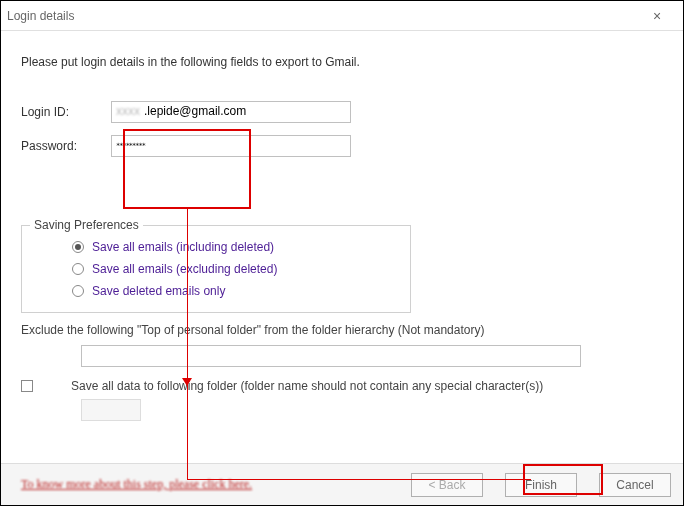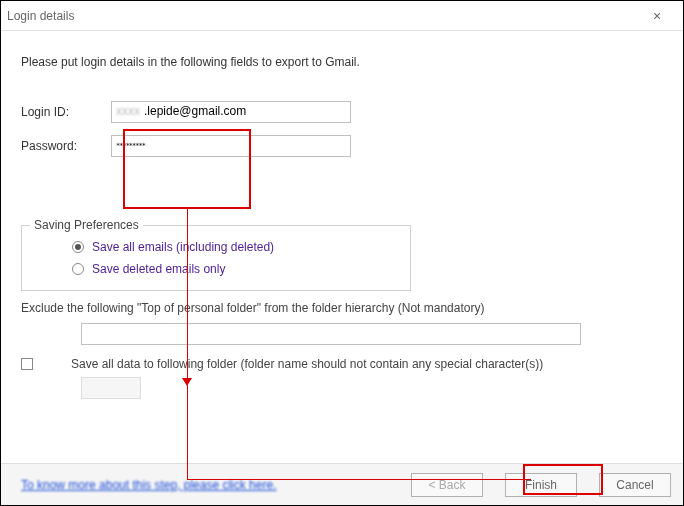--- a/index.html
+++ b/index.html
@@ -15,21 +15,21 @@
   .fieldset { border: 1px solid #d0d0d0; margin-top: 68px; padding: 14px 10px 14px 50px; position: relative; width: 390px; filter: blur(.6px); }
   .legend { position: absolute; top: -8px; left: 8px; background: #fff; padding: 0 4px; color: #444; }
   .radio-row { display: flex; align-items: center; margin-bottom: 8px; color: #4c1d95; }
   .radio { width: 12px; height: 12px; border: 1px solid #888; border-radius: 50%; margin-right: 8px; position: relative; }
   .radio.checked::after { content: ""; position: absolute; top: 2px; left: 2px; width: 6px; height: 6px; background: #555; border-radius: 50%; }
   .exclude { margin-top: 10px; color: #444; filter: blur(.7px); }
   .exclude-input { display: block; margin: 8px 0 12px 60px; width: 500px; height: 22px; border: 1px solid #c0c0c0; background: #fff; padding: 2px 4px; }
   .save-row { display: flex; align-items: center; margin-top: 8px; filter: blur(.7px); color: #444; gap: 32px; }
   .checkbox { width: 12px; height: 12px; border: 1px solid #888; margin-right: 6px; }
   .folder-input { margin: 6px 0 0 60px; width: 60px; height: 22px; border: 1px solid #ddd; background: #f6f6f6; display: block; filter: blur(.7px); }
-  .link { color: #1d4ed8; text-decoration: underline; margin-top: 32px; display: inline-block; filter: blur(.8px); }
+  .link { color: #b91c1c; text-decoration: underline; margin-top: 32px; display: inline-block; filter: blur(.8px); font-family: Liberation Serif, serif; }
   .footer { position: absolute; bottom: 0; left: 0; right: 0; height: 42px; background: #f5f5f5; border-top: 1px solid #ddd; display: flex; align-items: center; justify-content: flex-end; padding-right: 12px; padding-left: 20px; }
   .footer .link-wrap { flex: 1; }
   .btn { width: 72px; height: 24px; border: 1px solid #b0b0b0; background: #f9f9f9; margin-left: 22px; color: #666; text-align: center; line-height: 22px; filter: blur(.5px); }
   .btn.disabled { color: #aaa; }
   
   .annot { position: absolute; pointer-events: none; }
   .box1 { border: 2px solid #d00; top: 128px; left: 122px; width: 128px; height: 80px; }
   .vline { border-left: 1px solid #d00; top: 208px; left: 186px; width: 0; height: 270px; }
   .arrow { position: absolute; left: 181px; top: 377px; width: 0; height: 0; border-left: 5px solid transparent; border-right: 5px solid transparent; border-top: 8px solid #d00; }
   .hline { border-top: 1px solid #d00; top: 478px; left: 186px; width: 344px; height: 0; }
@@ -58,20 +58,24 @@
     <label>Password:</label>
     <input type="text" style="font-family: monospace; font-size: 7px; letter-spacing: -1px;" value="*********">
   </div>
 
   <div class="fieldset">
     <span class="legend">Saving Preferences</span>
     <div class="radio-row">
         <span class="radio checked"></span>
         <span>Save all emails (including deleted)</span>
       </div>
+    <div class="radio-row">
+        <span class="radio"></span>
+        <span>Save all emails (excluding deleted)</span>
+      </div>
     <div class="radio-row" style="margin-bottom:0">
         <span class="radio"></span>
         <span>Save deleted emails only</span>
       </div>
   </div>
 
   <div class="exclude">Exclude the following "Top of personal folder" from the folder hierarchy  (Not mandatory)</div>
   <input class="exclude-input" value="" style="">
 
   <div class="save-row">

